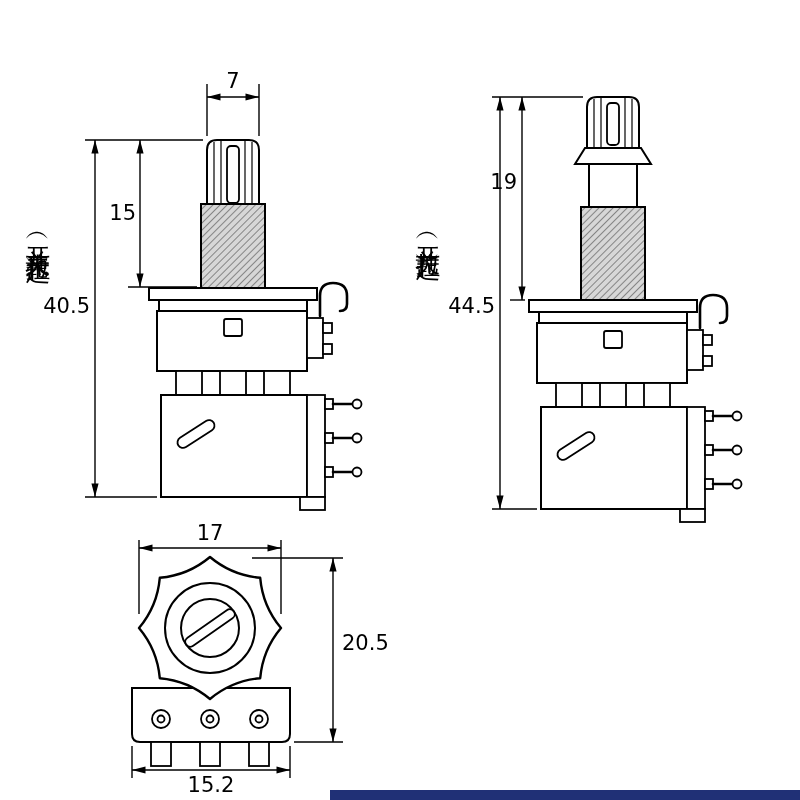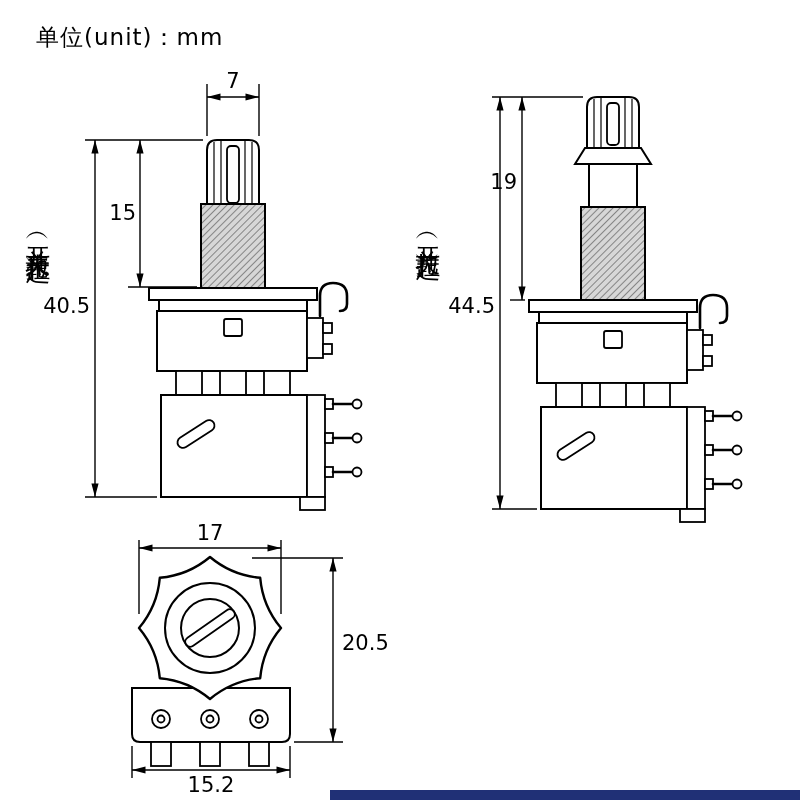--- a/index.html
+++ b/index.html
@@ -23,21 +23,20 @@
   .detail{fill:#fff;stroke:#000;stroke-width:1.8;}
   .thin{stroke:#000;stroke-width:1.2;fill:none;}
   .dim{stroke:#000;stroke-width:1.4;fill:none;}
   .wire{stroke:#000;stroke-width:2.6;fill:none;stroke-linecap:round;}
 </style>
 </head>
 <body>
 
 <div class="stage">
 
-  <div class="unit-note">单位(unit)：mm</div>
   <div class="vcaption left">（开关未拉起）</div>
   <div class="vcaption right">（开关拉起）</div>
 
   <svg width="800" height="800" viewBox="0 0 800 800">
     <defs>
       <marker id="arr" viewBox="0 0 12 8" refX="12" refY="4" markerUnits="userSpaceOnUse" markerWidth="14" markerHeight="9" orient="auto-start-reverse">
         <path d="M0,0.8 L12,4 L0,7.2 Z" fill="#000"></path>
       </marker>
       <pattern id="hatch" width="5" height="5" patternTransform="rotate(45)" patternUnits="userSpaceOnUse">
         <rect width="5" height="5" fill="#d7d7d7"></rect>

